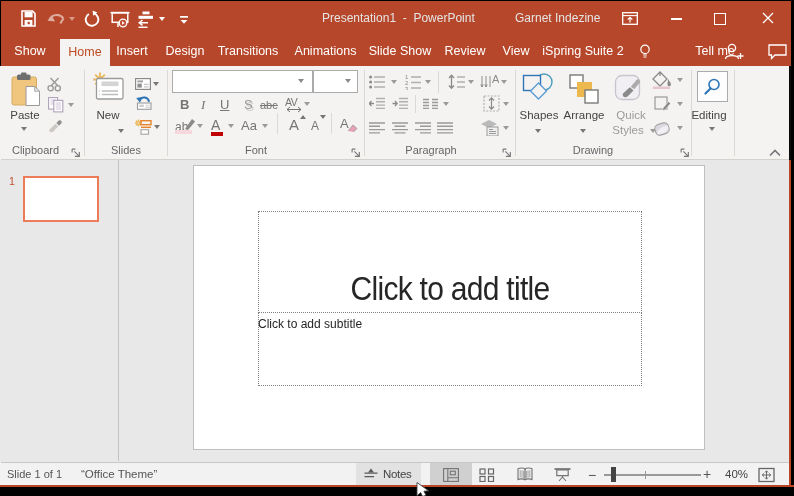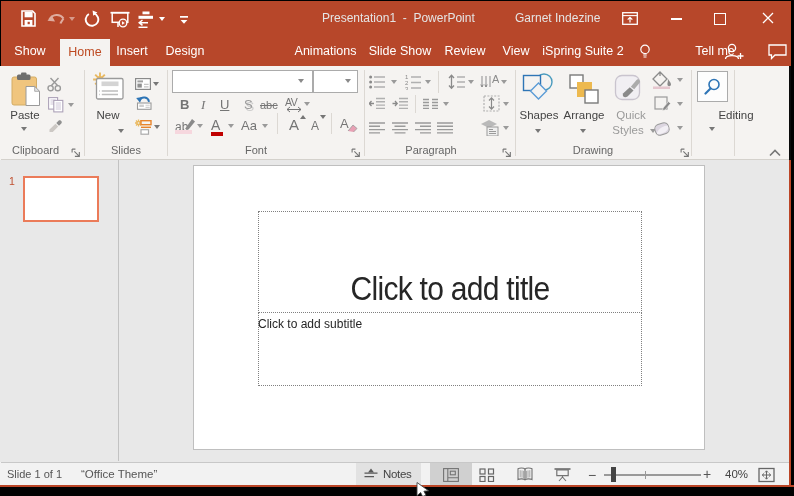--- a/index.html
+++ b/index.html
@@ -79,20 +79,21 @@
 
     <svg class="ab" style="left:761px;top:11px" width="12" height="12" viewBox="0 0 12 12">
       <path d="M1 1 L11 11 M11 1 L1 11" stroke="#FFF" stroke-width="1.3"></path>
     </svg>
   </div>
   <div id="tabs">
     <div class="tab" style="left:8px;width:42px;">Show</div>
     <div class="tab" style="left:59px;width:50px;background:#F5F3F1;color:#BE4A22;top:3px;height:28px;line-height:26px;">Home</div>
     <div class="tab" style="left:106px;width:50px;">Insert</div>
     <div class="tab" style="left:158px;width:52px;">Design</div>
+    <div class="tab" style="left:213px;width:68px;">Transitions</div>
     <div class="tab" style="left:288px;width:73px;">Animations</div>
     <div class="tab" style="left:366px;width:66px;">Slide Show</div>
     <div class="tab" style="left:440px;width:48px;">Review</div>
     <div class="tab" style="left:496px;width:38px;">View</div>
     <div class="tab" style="left:540px;width:84px;">iSpring Suite 2</div>
 
     <svg class="ab" style="left:638px;top:8px" width="12" height="16" viewBox="0 0 12 16">
       <circle cx="6" cy="5.4" r="4.2" fill="none" stroke="#FFF" stroke-width="1.2"></circle>
       <path d="M4.2 11 L7.8 11 M4.5 13 L7.5 13" stroke="#FFF" stroke-width="1.2"></path>
     </svg>
@@ -354,21 +355,21 @@
         <path d="M3 10 C6 6.5 12 5.5 15.5 6.5 L15.5 9 C13 12.5 6 13 3 11.5 Z" fill="#F2EFF4"></path>
       </g>
     </svg>
     <div class="ab dca" style="left:676px;top:60px;border-top-color:#9a9a9a"></div>
 
     <div class="ab" style="left:696px;top:5px;width:29px;height:29px;background:#FDFDFD;border:1px solid #ABABAB;"></div>
     <svg class="ab" style="left:703px;top:12px" width="17" height="17" viewBox="0 0 17 17">
       <circle cx="10" cy="6.5" r="5" fill="none" stroke="#2E75B6" stroke-width="1.6"></circle>
       <path d="M6.5 10.5 L1.5 15.5" stroke="#2E75B6" stroke-width="2.2" stroke-linecap="round"></path>
     </svg>
-    <div class="ab rlbl" style="left:704px;top:43px;width:38px;padding-left:12px;">Editing</div>
+    <div class="ab rlbl" style="left:677px;top:43px;width:38px;padding-left:12px;">Editing</div>
     <div class="ab dca" style="left:708px;top:61px;"></div>
   </div>
   <div id="content">
     <div class="ab" style="left:117px;top:0;width:1px;height:301px;background:#C2C2C2;"></div>
     <div class="ab" style="left:8px;top:15px;font-size:10.5px;color:#C0502F;">1</div>
     <div class="ab" style="left:22px;top:16px;width:72px;height:42px;background:#FFF;border:2.5px solid #EB7B59;"></div>
 
     <div class="ab" style="left:192px;top:5px;width:510px;height:283px;background:#FFF;border:1px solid #BFBFBF;">
       <div class="ab" style="left:64px;top:45px;width:382px;height:100px;border:1px dotted #808080;"></div>
       <div class="ab" style="left:64px;top:146px;width:382px;height:72px;border:1px dotted #808080;"></div>

